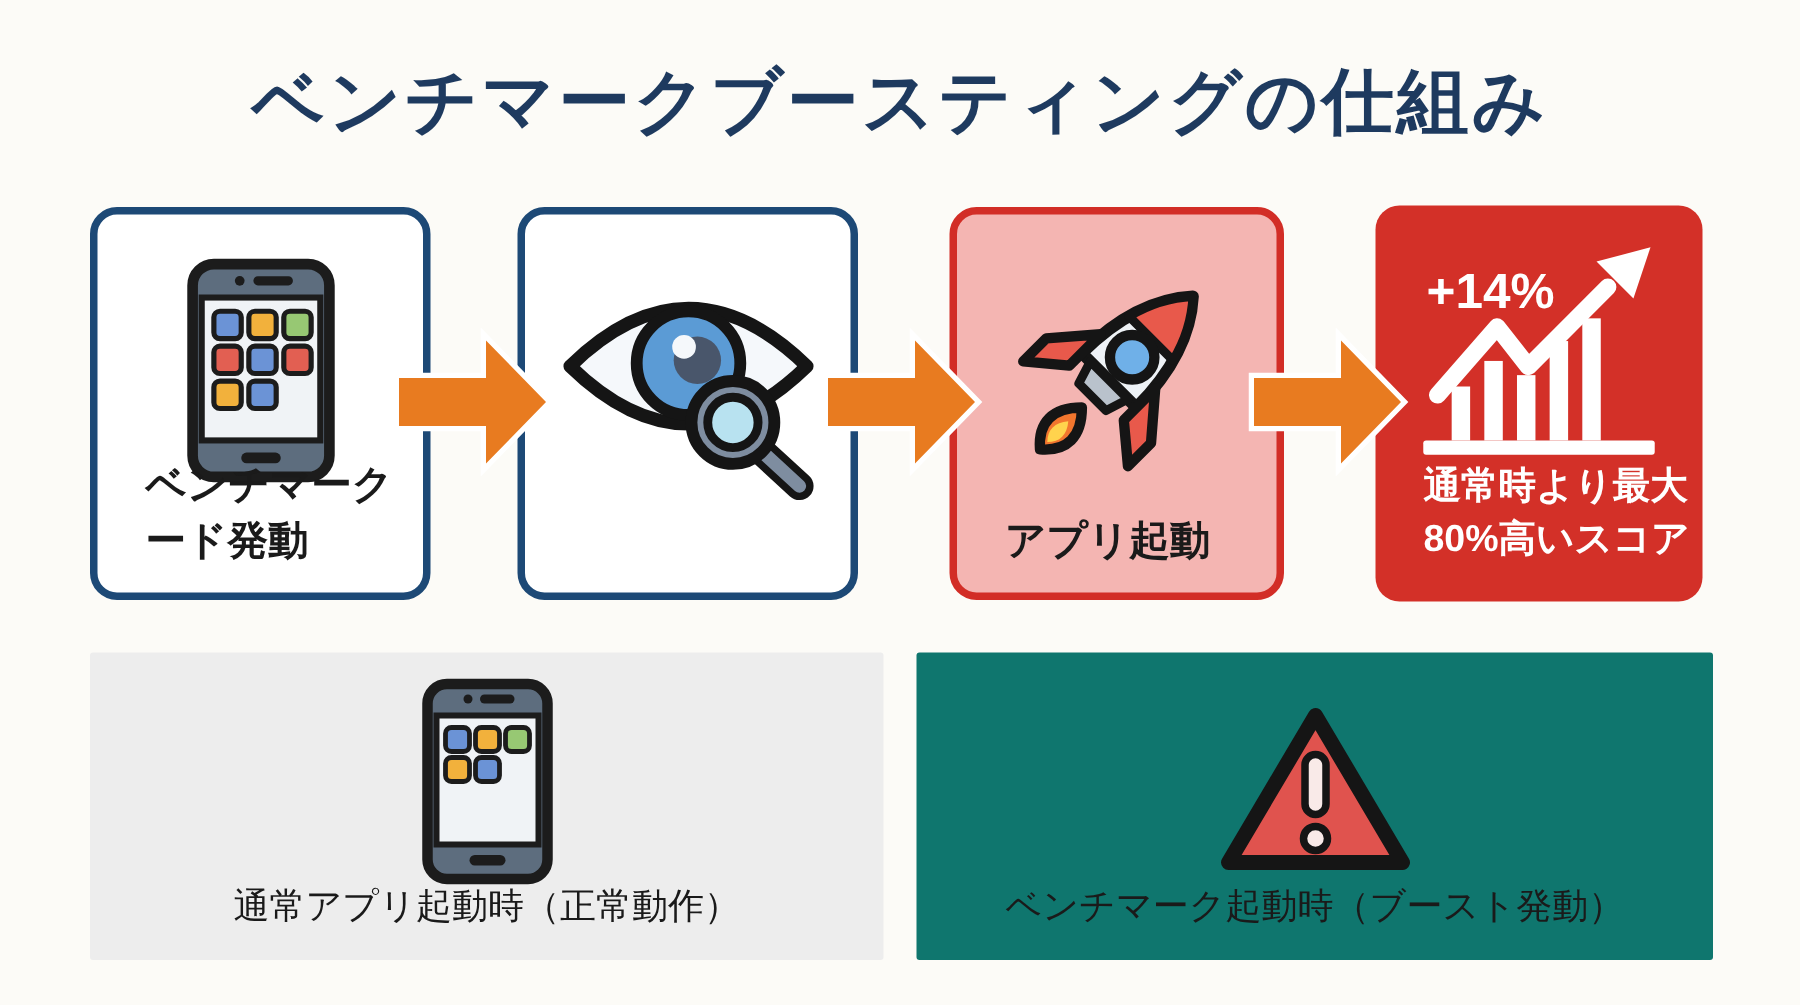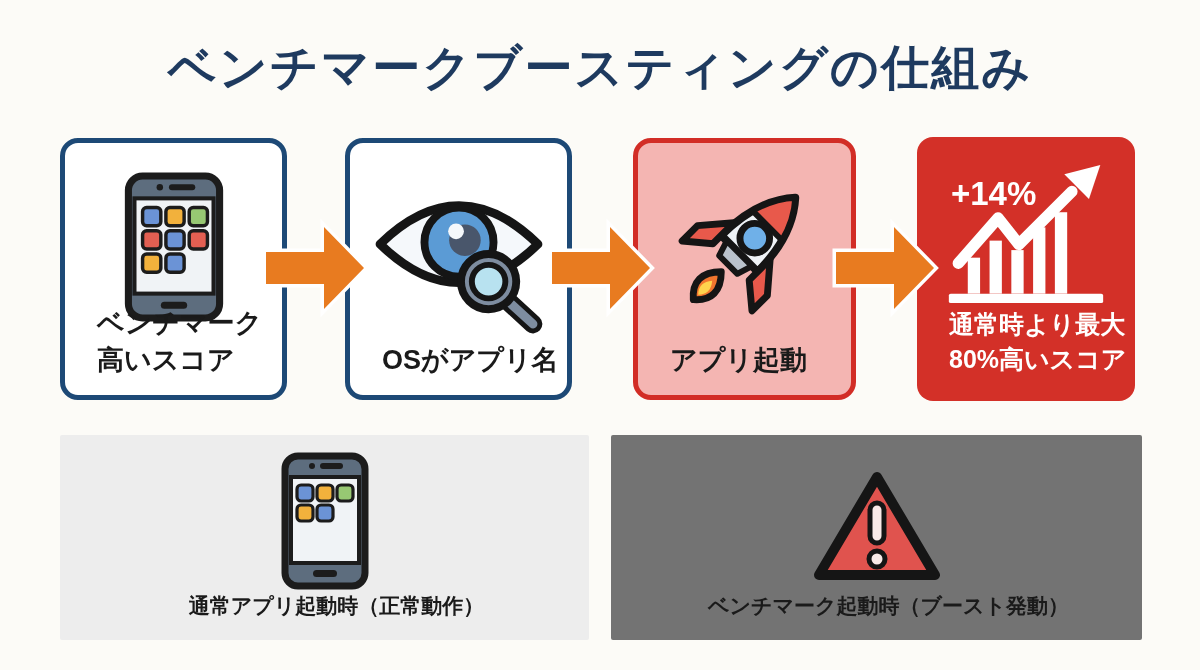--- a/index.html
+++ b/index.html
@@ -43,25 +43,25 @@
   
   .flow-arrow{position:absolute;top:225px;width:100px;height:86px;z-index:5;}
   .flow-arrow polygon{fill:#e87b20;stroke:#ffffff;stroke-width:7;paint-order:stroke;}
   .arrow-1{left:266px;}
   .arrow-2{left:552px;}
   .arrow-3{left:836px;}
 
   
   .panel{position:absolute;top:435px;height:205px;border-radius:2px;}
   .panel-normal{left:60px;width:529px;background:#ededed;}
-  .panel-boost{left:611px;width:531px;background:#737373;}
+  .panel-boost{left:611px;width:531px;background:#0f766e;}
   .panel-icon{position:absolute;left:0;width:100%;display:flex;justify-content:center;}
   .panel-caption{
     position:absolute;bottom:20px;left:0;width:100%;
-    text-align:center;font-size:21px;font-weight:700;color:#1a1a1a;padding-left:12px;
+    text-align:center;font-size:24px;font-weight:400;color:#1a1a1a;
   }
 
   svg{overflow:visible;display:block;}
 </style>
 </head>
 <body>
 
 <div class="canvas">
 
   <div class="title">ベンチマークブースティングの仕組み</div>
@@ -81,39 +81,38 @@
           <rect x="19" y="59" width="18" height="18" rx="4" fill="#e25f52"></rect>
           <rect x="42" y="59" width="18" height="18" rx="4" fill="#6b93d6"></rect>
           <rect x="65" y="59" width="18" height="18" rx="4" fill="#e25f52"></rect>
           <rect x="19" y="82" width="18" height="18" rx="4" fill="#f2b13c"></rect>
           <rect x="42" y="82" width="18" height="18" rx="4" fill="#6b93d6"></rect>
         </g>
       </svg>
     </span>
     <div class="step-caption">
       <div>ベンチマーク</div>
-      <div>高いスコア</div>
+      <div>ード発動</div>
     </div>
   </div>
 
   <div class="step step-2">
     <span class="step-icon" style="top:36px;">
       <svg width="178" height="148" viewBox="0 0 180 150">
         <path d="M10 66 Q 90 -12 170 66 Q 90 144 10 66 Z" fill="#f5f8fb" stroke="#151515" stroke-width="9" stroke-linejoin="round"></path>
         <circle cx="90" cy="64" r="35" fill="#5b9bd5" stroke="#151515" stroke-width="8"></circle>
         <circle cx="96" cy="62" r="16" fill="#49566b"></circle>
         <circle cx="87" cy="53" r="8" fill="#f5f8fb"></circle>
         <line x1="141" y1="125" x2="165" y2="147" stroke="#151515" stroke-width="19" stroke-linecap="round"></line>
         <line x1="141" y1="125" x2="165" y2="147" stroke="#7e8da0" stroke-width="9" stroke-linecap="round"></line>
         <circle cx="120" cy="104" r="28" fill="#7e8da0" stroke="#151515" stroke-width="8"></circle>
         <circle cx="120" cy="104" r="17" fill="#b8e2f0" stroke="#151515" stroke-width="6"></circle>
       </svg>
     </span>
     <div class="step-caption">
-      <div>OSがアプリ名</div>
     </div>
   </div>
 
   <div class="step step-3">
     <span class="step-icon" style="top:22px;">
       <svg width="158" height="158" viewBox="0 0 160 160">
         <g transform="rotate(45 80 84)">
           <path d="M80 12 C 98 32 106 58 106 92 L54 92 C54 58 62 32 80 12 Z" fill="#eef2f6" stroke="#151515" stroke-width="8" stroke-linejoin="round"></path>
           <path d="M80 12 C 90 23 97 36 101 52 L59 52 C63 36 70 23 80 12 Z" fill="#e8594b" stroke="#151515" stroke-width="6" stroke-linejoin="round"></path>
           <path d="M54 74 L30 102 L30 124 L54 104 Z" fill="#e8594b" stroke="#151515" stroke-width="7" stroke-linejoin="round"></path>

